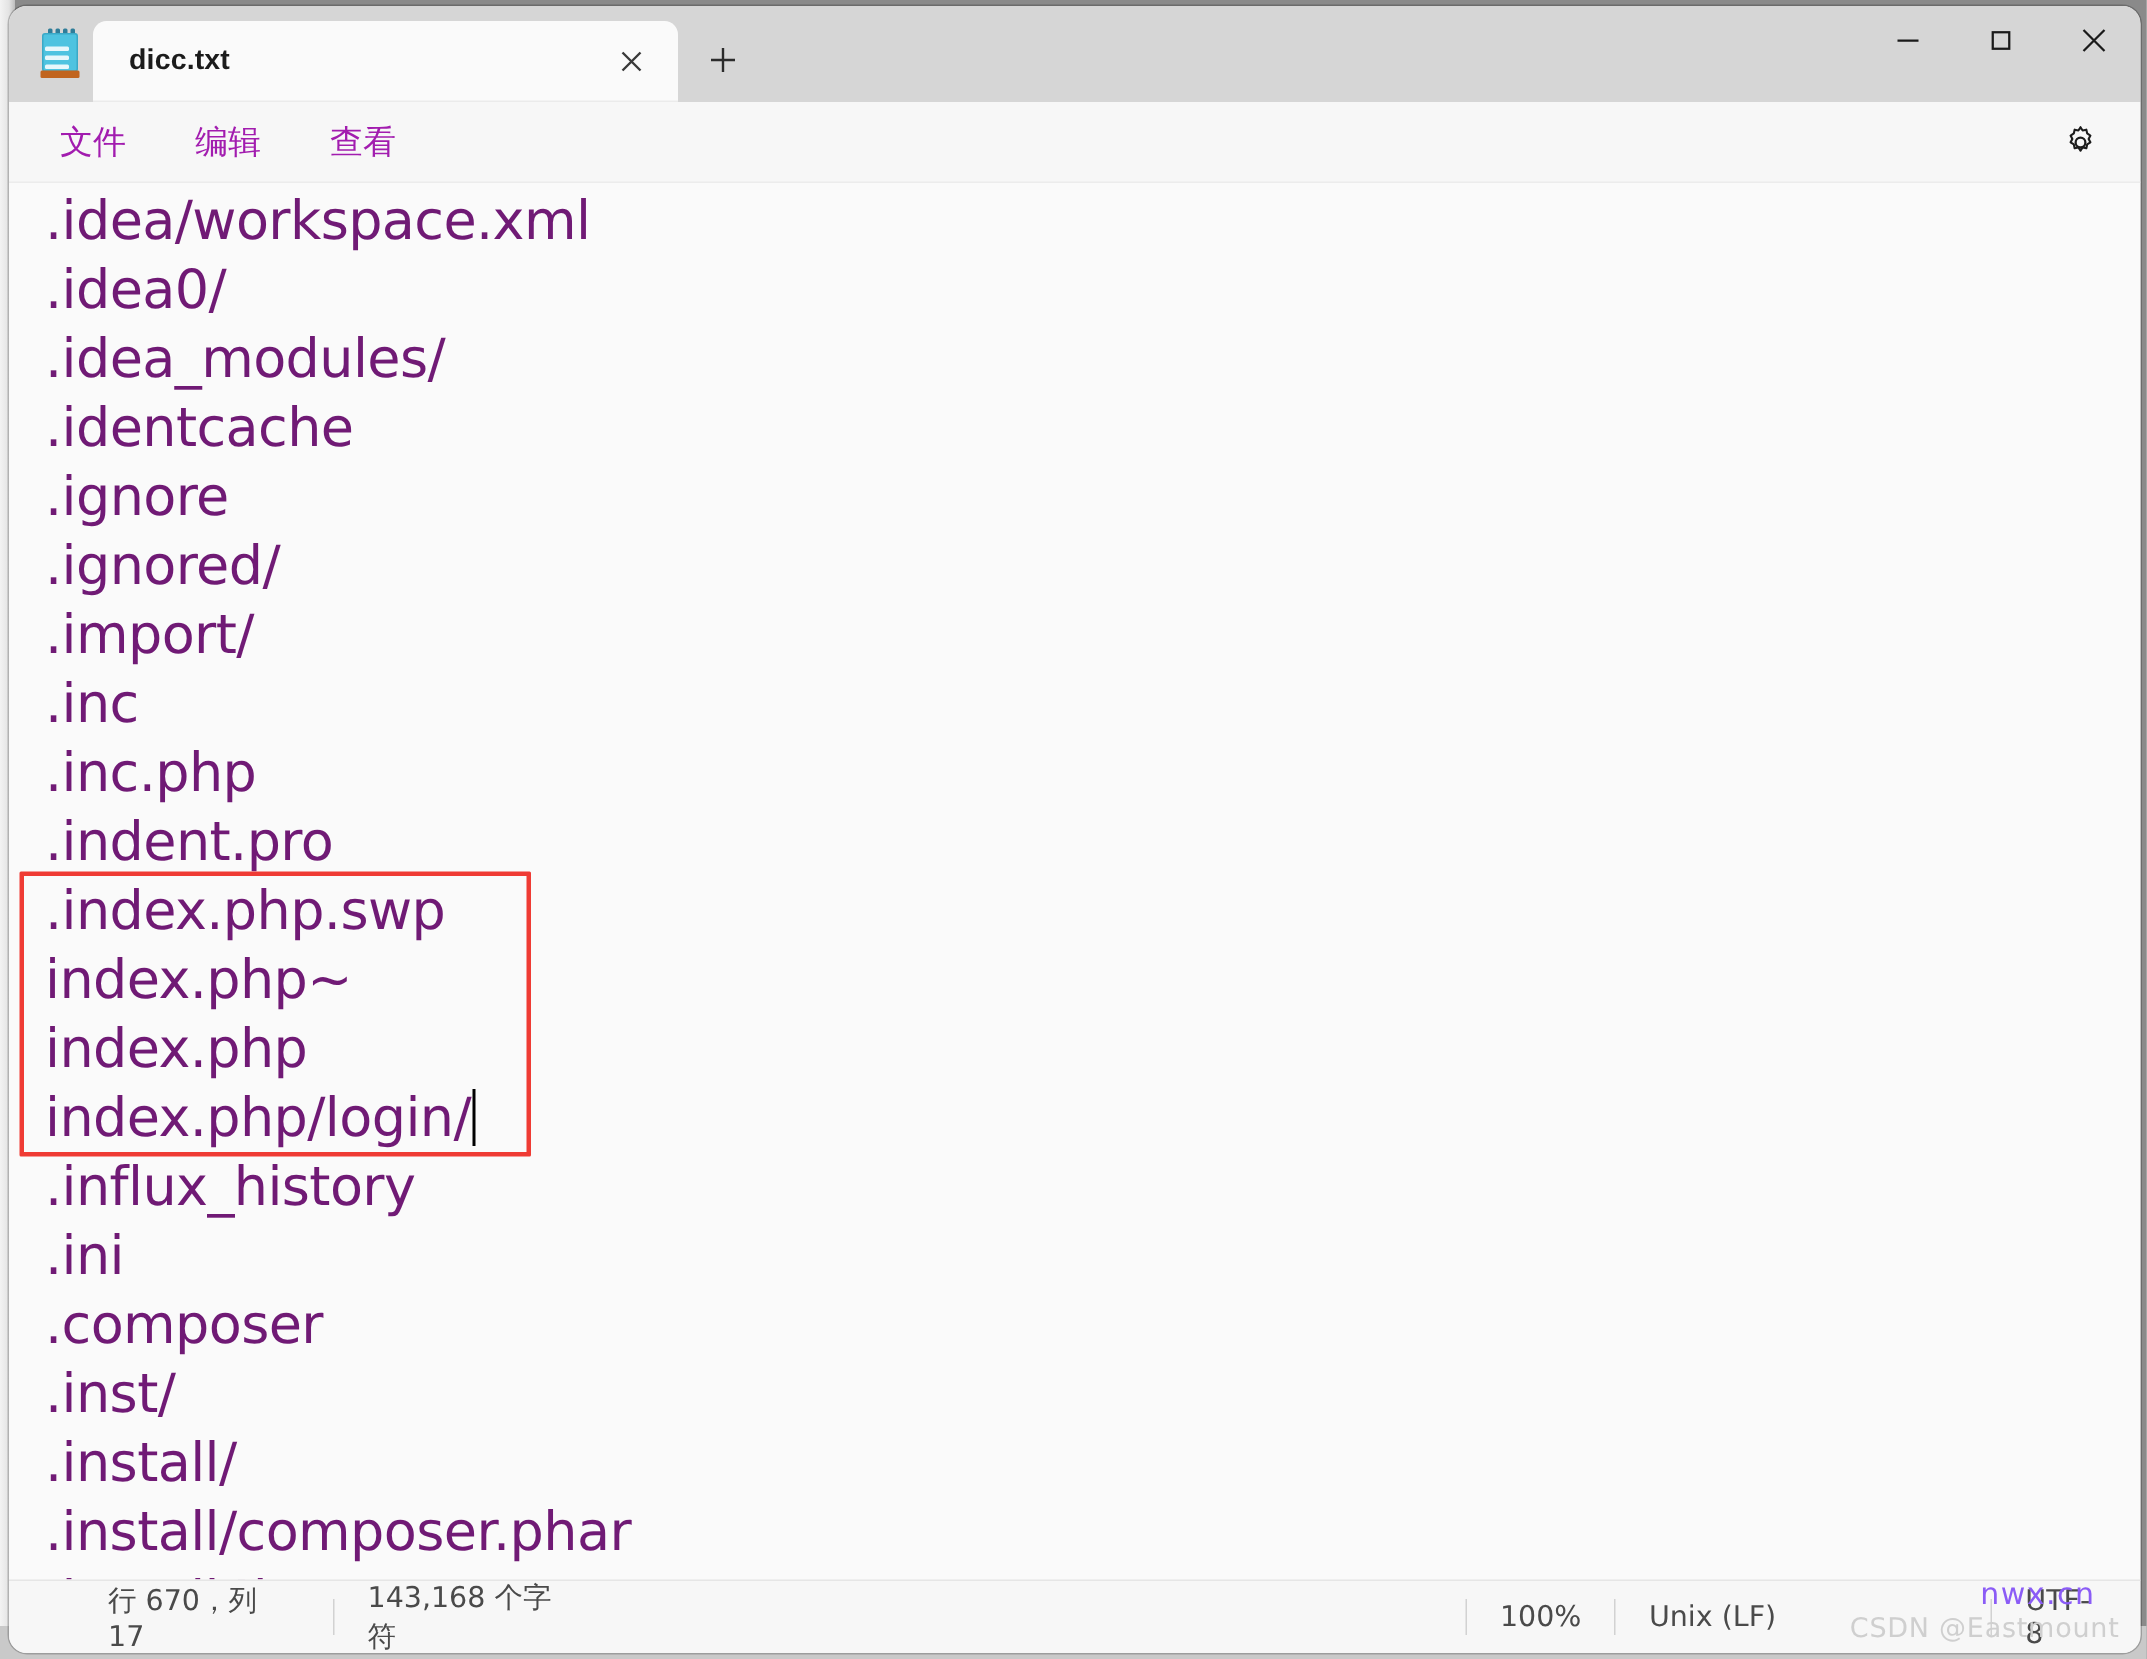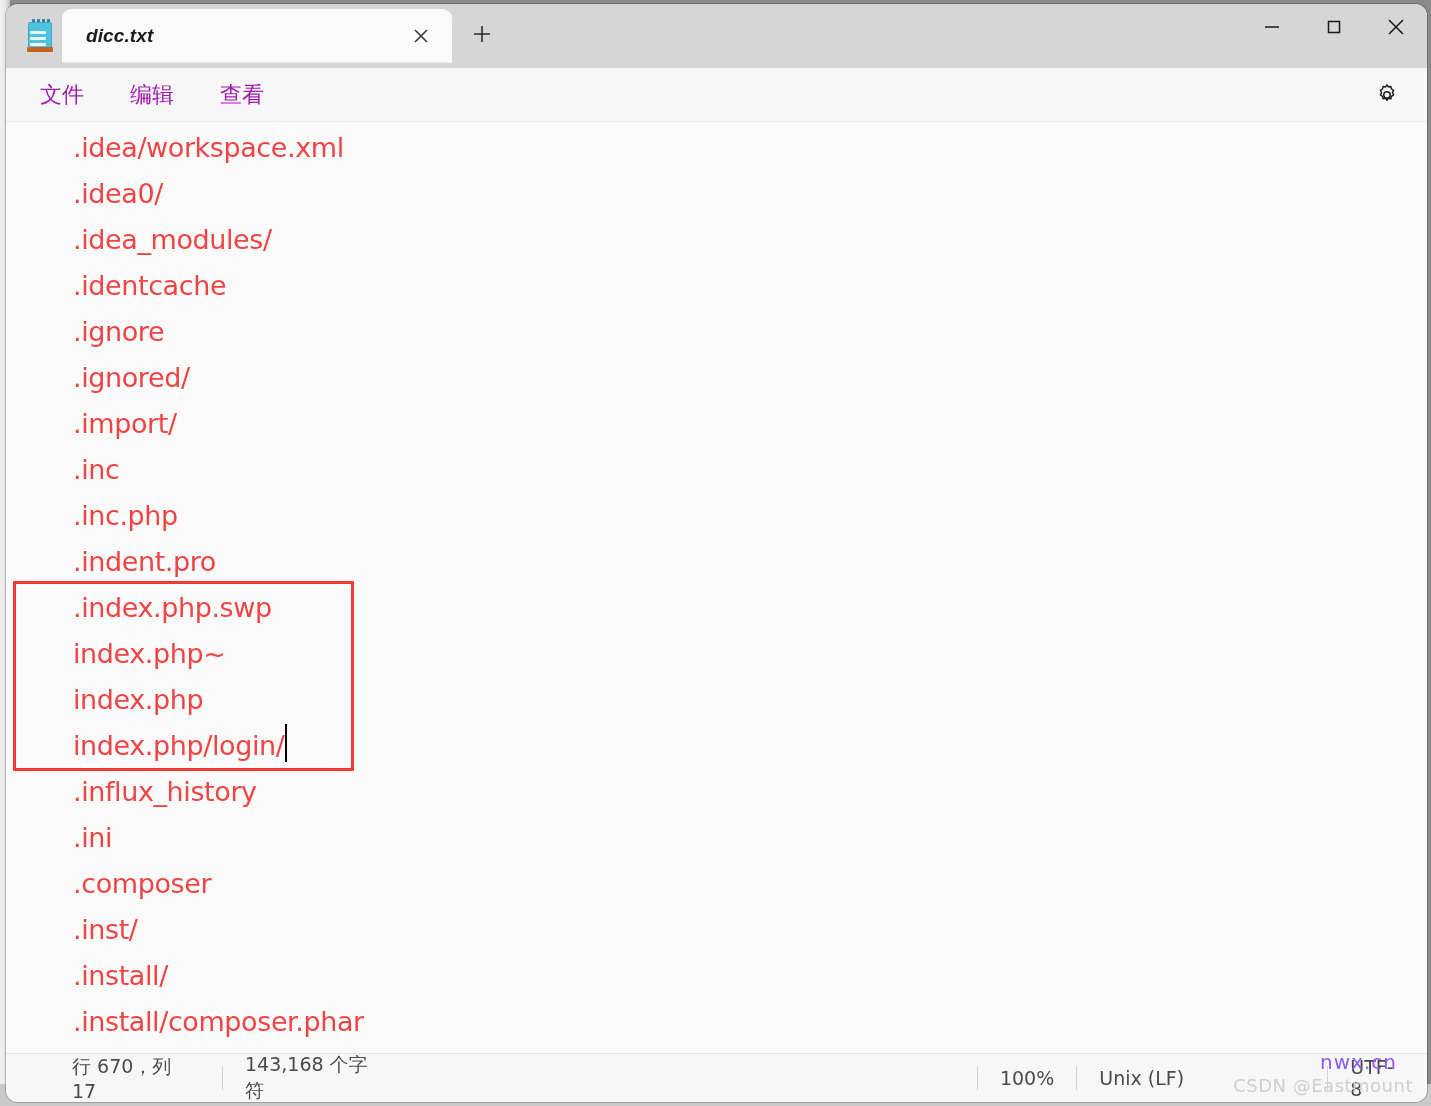--- a/index.html
+++ b/index.html
@@ -46,21 +46,21 @@
   .np-line {
     position:absolute; left:4px; height:3px; background:#e7f7fb; border-radius:1px;
   }
   .np-spiral {
     position:absolute; top:0px; width:3px; height:8px; background:#2f7d99; border-radius:1px;
   }
   .np-base {
     position:absolute; left:1px; bottom:1px; width:26px; height:5px;
     background:#c1651f; border-radius:1px;
   }
-  #tabstrip { display:flex; align-items:center; height:64px; flex:0 0 auto;font-style:italic; }
+  #tabstrip { display:flex; align-items:flex-end; height:64px; flex:0 0 auto; }
   .tab {
     position:relative;
     height:54px; min-width:390px;
     background:#fafafa;
     border-radius:9px 9px 0 0;
     display:flex; align-items:center;
     padding:0 14px 0 24px;
     box-shadow:0 -1px 0 rgba(0,0,0,0.06) inset;
   }
   .tab-title {
@@ -110,26 +110,25 @@
   
   #editor {
     position:relative;
     height:931px;
     background:#fafafa;
     overflow:hidden;
     padding-left:24px; padding-top:3px;
   }
   .line {
     height:46px; line-height:46px;
-    font-size:27px;
-    color:#ef4444;
+    font-size:36px;
+    color:#701a75;
     font-family:"DejaVu Sans", sans-serif;
     white-space:pre;
     letter-spacing:-0.4px;
-    margin-left:43px;
   }
   .caret {
     display:inline-block;
     width:2px; height:38px;
     background:#000;
     vertical-align:-7px;
     margin-left:1px;
   }
   #redbox {
     position:absolute;

